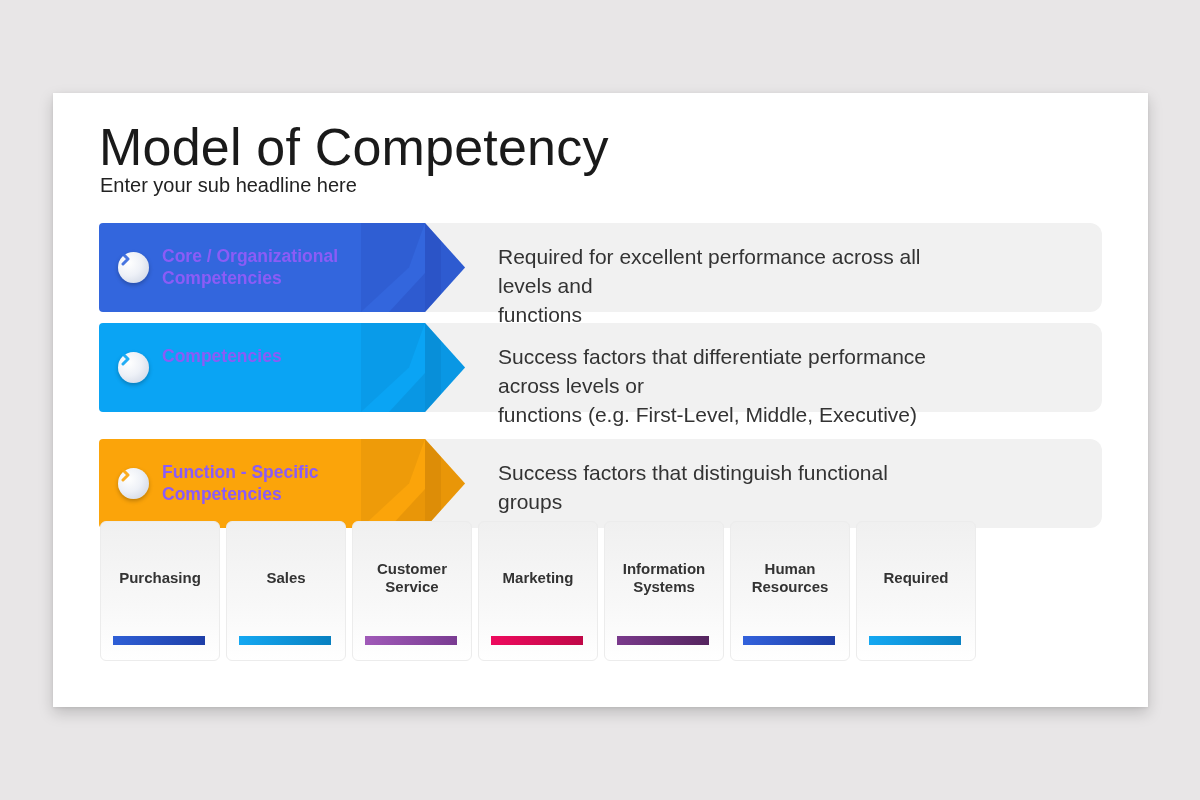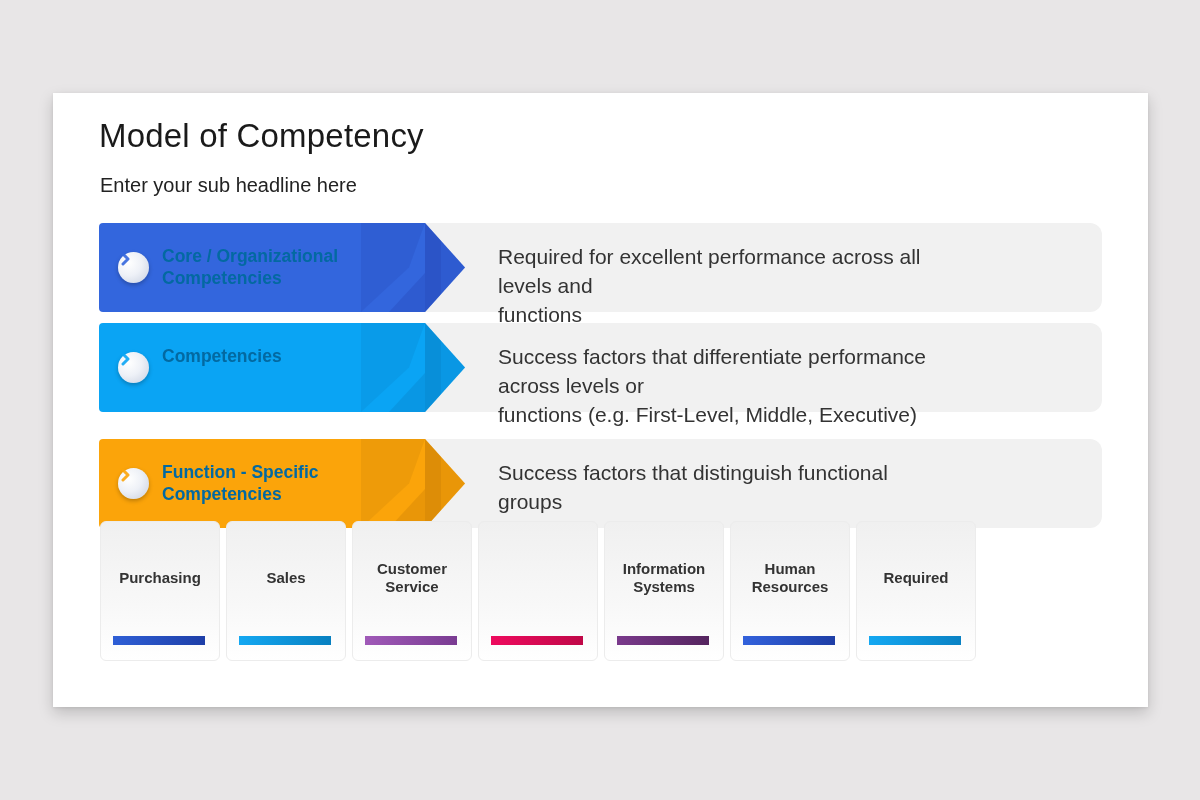--- a/index.html
+++ b/index.html
@@ -12,21 +12,21 @@
     .slide {
       position: absolute;
       left: 53px; top: 93px;
       width: 1095px; height: 614px;
       background: #ffffff;
       box-shadow: 0 6px 14px rgba(0,0,0,0.18), 0 1px 3px rgba(0,0,0,0.08);
     }
     .title {
       position: absolute;
       left: 46px; top: 24px;
-      font-size: 33px;
+      font-size: 52px;
       color: #1a1a1a;
       font-weight: normal;
       letter-spacing: 0.2px;
       font-family: "Liberation Sans", sans-serif;
     }
     .subtitle {
       position: absolute;
       left: 47px; top: 81px;
       font-size: 20px;
       color: #222;
@@ -55,21 +55,21 @@
       width: 31px; height: 31px;
       border-radius: 50%;
       background: radial-gradient(circle at 35% 35%, #ffffff 0%, #eef1f7 45%, #c7cfe0 100%);
       box-shadow: 0 2px 4px rgba(0,0,0,0.25);
       display: flex; align-items: center; justify-content: center;
     }
     .banner-label {
       position: absolute;
       left: 63px; top: 22px;
       width: 260px;
-      color: #0369a1;
+      color: #8b5cf6;
       font-weight: bold;
       font-size: 17.5px;
       line-height: 22px;
     }
     .desc {
       position: absolute;
       left: 399px; top: 19px;
       width: 480px;
       font-size: 21px;
       line-height: 29px;
@@ -197,20 +197,21 @@
   </div>
       <div class="card">
     <div class="card-label">Sales</div>
     <div class="card-bar" style="background: linear-gradient(90deg, #14a8f2, #0880c0);"></div>
   </div>
       <div class="card">
     <div class="card-label" style="padding: 0px 14px;">Customer Service</div>
     <div class="card-bar" style="background: linear-gradient(90deg, #a05ab8, #7a3c92);"></div>
   </div>
       <div class="card">
+    <div class="card-label">Marketing</div>
     <div class="card-bar" style="background: linear-gradient(90deg, #ee0b5e, #c00848);"></div>
   </div>
       <div class="card">
     <div class="card-label" style="padding: 0px 14px;">Information Systems</div>
     <div class="card-bar" style="background: linear-gradient(90deg, #7a3a8c, #55255f);"></div>
   </div>
       <div class="card">
     <div class="card-label" style="padding: 0px 14px;">Human Resources</div>
     <div class="card-bar" style="background: linear-gradient(90deg, #3362dc, #1e3ea6);"></div>
   </div>

